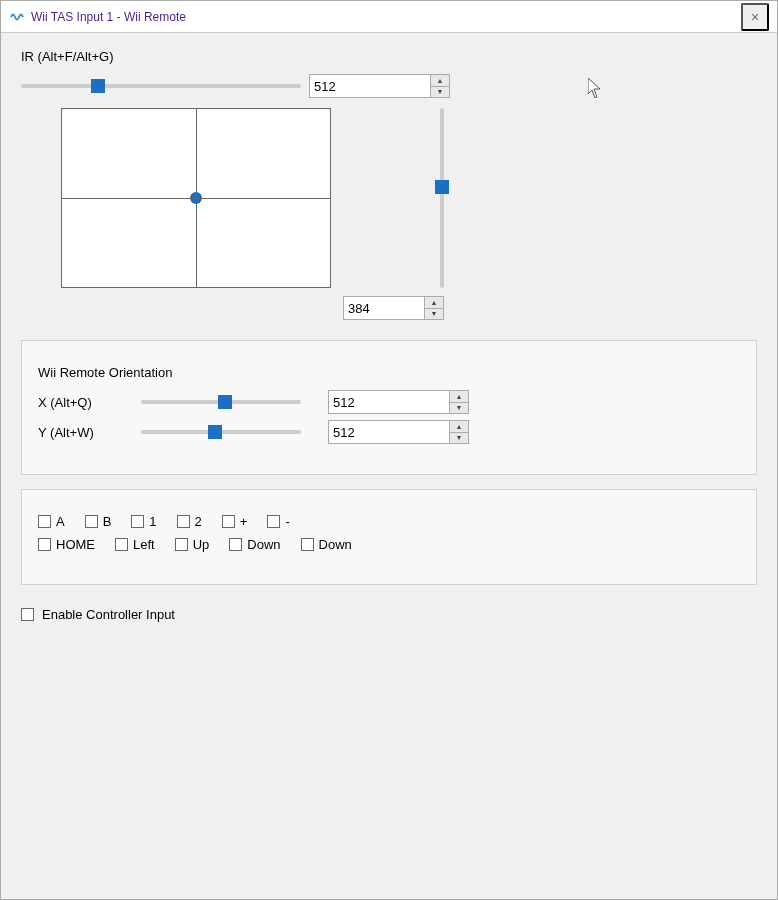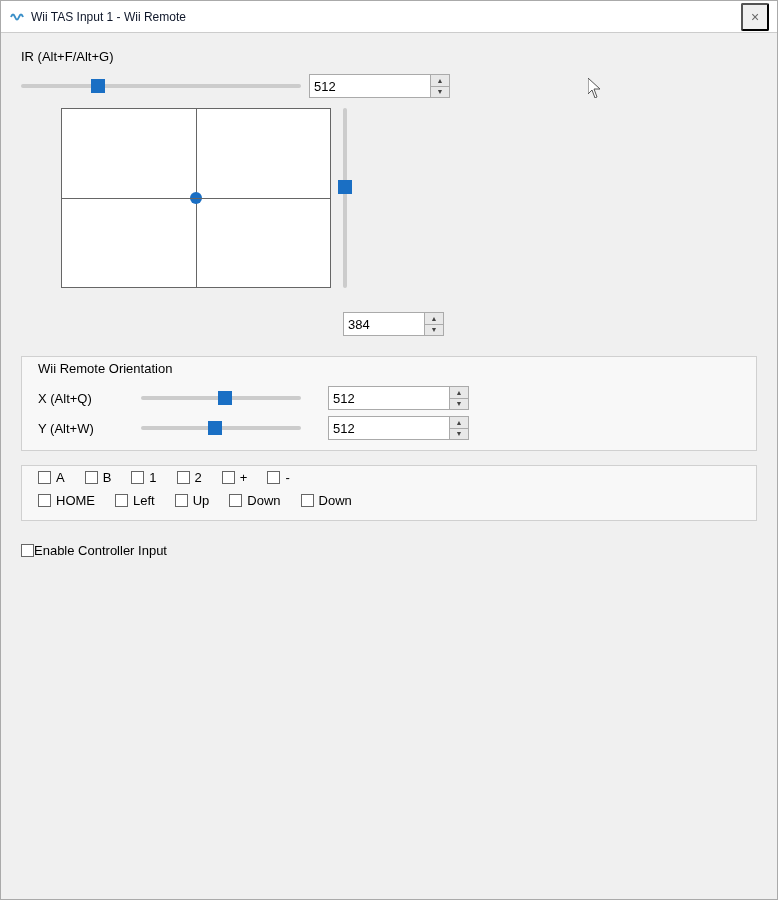--- a/index.html
+++ b/index.html
@@ -39,21 +39,21 @@
       gap: 6px;
     }
 
     .titlebar-icon {
       width: 16px;
       height: 16px;
     }
 
     .titlebar-title {
       font-size: 12px;
-      color: #0f172a;
+      color: #4c1d95;
     }
 
     .titlebar-close {
       width: 28px;
       height: 28px;
       display: flex;
       align-items: center;
       justify-content: center;
       font-size: 14px;
       color: #666;
@@ -291,32 +291,32 @@
     }
 
     .checkbox-label {
       font-size: 13px;
     }
 
     
     .enable-row {
       display: flex;
       align-items: center;
-      gap: 0;
+      gap: 8px;
       padding: 8px 0;
     }
 
     .ir-layout {
       display: flex;
       align-items: flex-start;
     }
 
     .section-box {
       border: 1px solid #d0d0d0;
-      padding: 4px 16px;
+      padding: 24px 16px;
       margin-bottom: 14px;
       background: #f8f8f8;
     }
   </style>
 </head>
 <body>
 
 <div class="window">
 
   <div class="titlebar">
@@ -355,21 +355,21 @@
             <polygon points="0,0 0,16 4,12 7,20 9,19 6,11 12,11" fill="white" stroke="#555" stroke-width="1"></polygon>
           </svg>
 
           <div style="display:flex; gap:12px; align-items:flex-start;">
             <div style="margin-left:40px;">
               <div class="ir-pad">
                 <div class="ir-dot" style="left:50%; top:50%;"></div>
               </div>
             </div>
 
-            <div style="display:flex; flex-direction:column; align-items:flex-start; margin-top:0; gap:24px;">
+            <div style="display:flex; flex-direction:column; align-items:flex-end; margin-top:0; gap:8px;">
               <div class="vslider-track">
                 <div class="vslider-thumb" style="top: 40%;"></div>
               </div>
               <div class="spinbox-384">
                 <input type="text" value="384" style="">
                 <div class="spinbox-buttons">
                   <button class="spinbox-btn">▲</button>
                   <button class="spinbox-btn">▼</button>
                 </div>
               </div>

